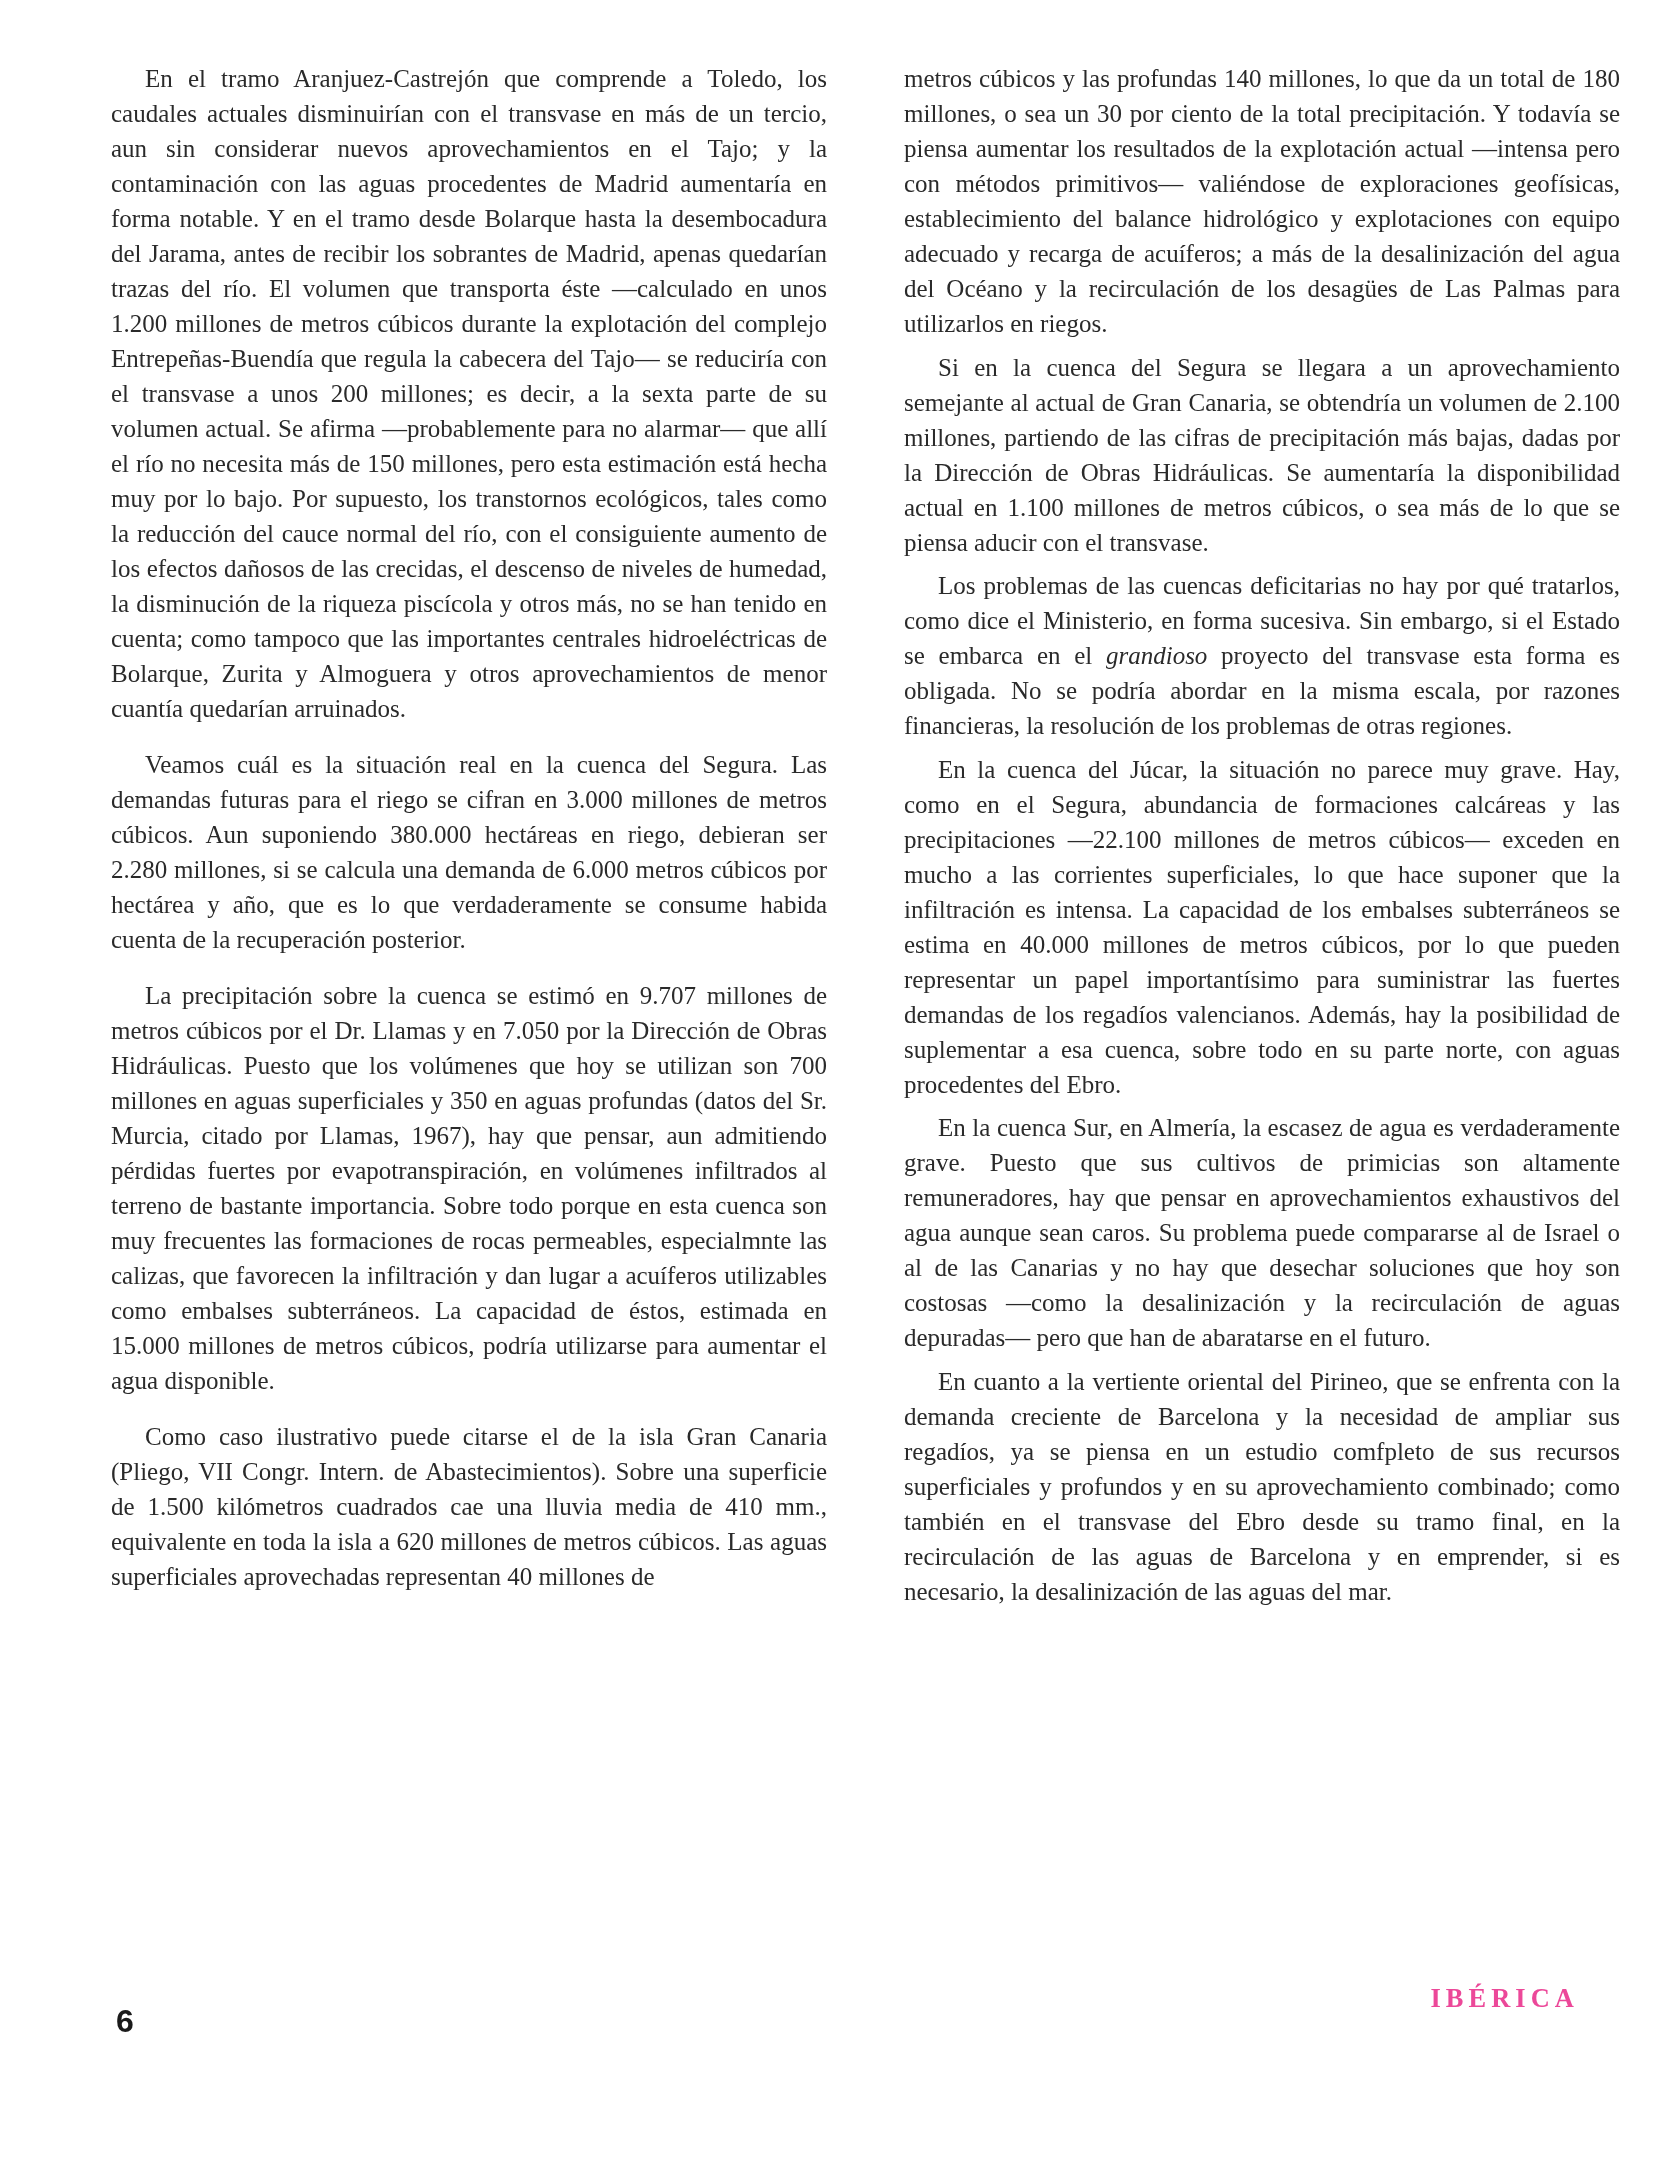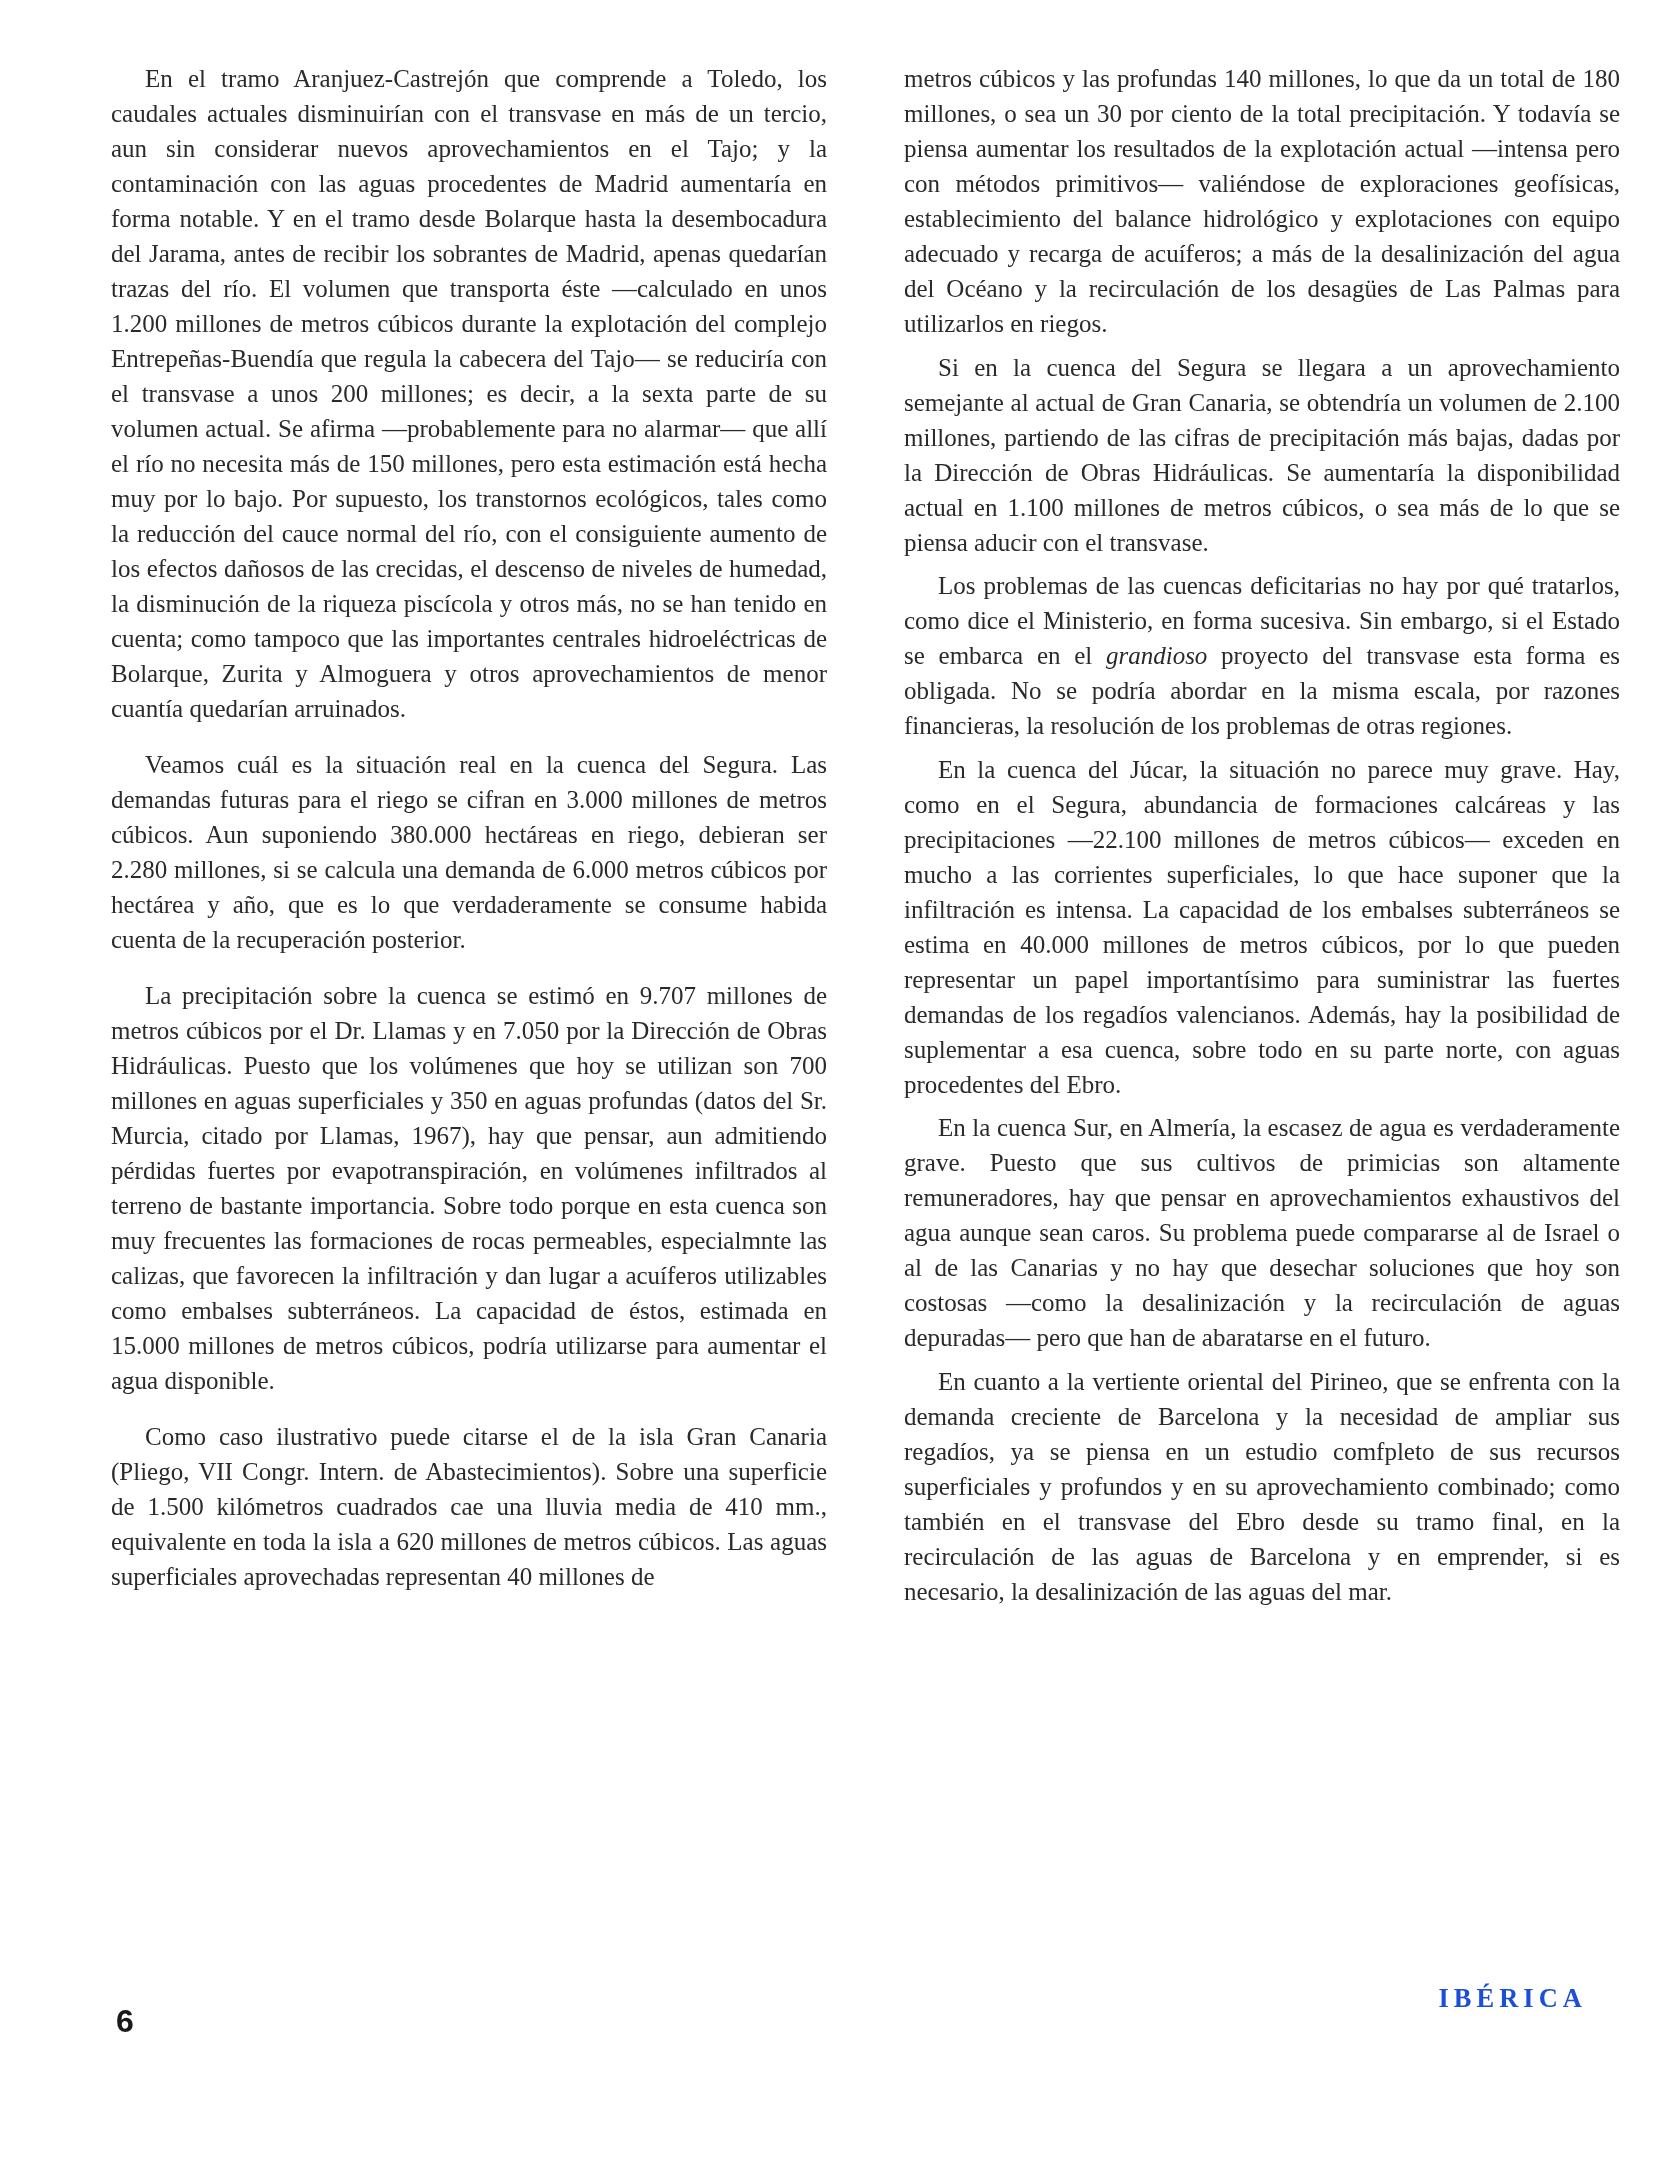--- a/index.html
+++ b/index.html
@@ -8,22 +8,22 @@
   .col { position:absolute; top:61px; width:716px; font-size:25px; line-height:35px;
          text-align:justify; hyphens:manual; }
   .col.left { left:111px; }
   .col.right { left:904px; }
   .col p { margin:0; text-indent:0; }
   .col p.ind { text-indent:34px; }
   .col p + p.ind { margin-top:21px; }
   .right p + p.ind { margin-top:8.5px; }
   .folio { position:absolute; left:116px; top:2003px; font-family:"Liberation Sans","DejaVu Sans",sans-serif;
            font-size:32px; font-weight:bold; color:#1a1a1a; }
-  .journal { position:absolute; right:90px; top:1983px; font-size:26.4px; letter-spacing:5.1px;
-             font-weight:bold; color:#1d4ed8;margin-left:8px; }
+  .journal { position:absolute; right:98px; top:1983px; font-size:26.4px; letter-spacing:5.1px;
+             font-weight:bold; color:#ec4899;margin-left:8px; }
   em { font-style:italic; }
 </style>
 </head>
 <body>
 
 <div class="col left">
   <p class="ind">En el tramo Aranjuez-Castrejón que comprende a Toledo, los caudales actuales disminuirían con el transvase en más de un tercio, aun sin considerar nuevos aprovechamientos en el Tajo; y la contaminación con las aguas procedentes de Madrid aumentaría en forma notable. Y en el tramo desde Bolarque hasta la desembocadura del Jarama, antes de recibir los sobrantes de Madrid, apenas quedarían trazas del río. El volumen que transporta éste —calculado en unos 1.200 millones de metros cúbicos durante la explotación del complejo Entrepeñas-Buendía que regula la cabecera del Tajo— se reduciría con el transvase a unos 200 millones; es decir, a la sexta parte de su volumen actual. Se afirma —probablemente para no alarmar— que allí el río no necesita más de 150 millones, pero esta estimación está hecha muy por lo bajo. Por supuesto, los transtornos ecológicos, tales como la reducción del cauce normal del río, con el consiguiente aumento de los efectos dañosos de las crecidas, el descenso de niveles de humedad, la disminución de la riqueza piscícola y otros más, no se han tenido en cuenta; como tampoco que las importantes centrales hidroeléctricas de Bolarque, Zurita y Almoguera y otros aprovechamientos de menor cuantía quedarían arruinados.</p>
   <p class="ind">Veamos cuál es la situación real en la cuenca del Segura. Las demandas futuras para el riego se cifran en 3.000 millones de metros cúbicos. Aun suponiendo 380.000 hectáreas en riego, debieran ser 2.280 millones, si se calcula una demanda de 6.000 metros cúbicos por hectárea y año, que es lo que verdaderamente se consume habida cuenta de la recuperación posterior.</p>
   <p class="ind">La precipitación sobre la cuenca se estimó en 9.707 millones de metros cúbicos por el Dr. Llamas y en 7.050 por la Dirección de Obras Hidráulicas. Puesto que los volúmenes que hoy se utilizan son 700 millones en aguas superficiales y 350 en aguas profundas (datos del Sr. Murcia, citado por Llamas, 1967), hay que pensar, aun admitiendo pérdidas fuertes por evapotranspiración, en volúmenes infiltrados al terreno de bastante importancia. Sobre todo porque en esta cuenca son muy frecuentes las formaciones de rocas permeables, especialmnte las calizas, que favorecen la infiltración y dan lugar a acuíferos utilizables como embalses subterráneos. La capacidad de éstos, estimada en 15.000 millones de metros cúbicos, podría utilizarse para aumentar el agua disponible.</p>
   <p class="ind">Como caso ilustrativo puede citarse el de la isla Gran Canaria (Pliego, VII Congr. Intern. de Abastecimientos). Sobre una superficie de 1.500 kilómetros cuadrados cae una lluvia media de 410 mm., equivalente en toda la isla a 620 millones de metros cúbicos. Las aguas superficiales aprovechadas representan 40 millones de</p>

